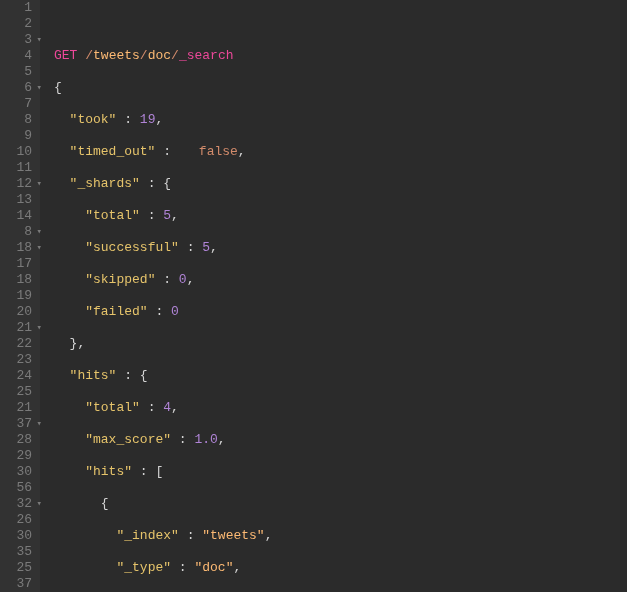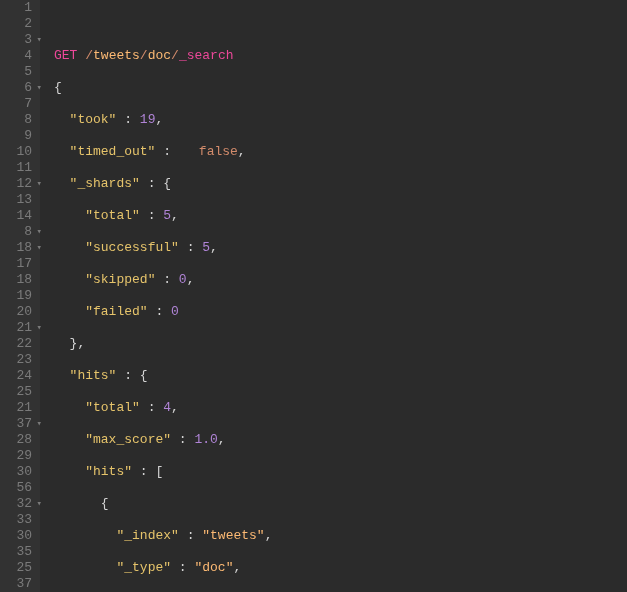--- a/index.html
+++ b/index.html
@@ -84,21 +84,21 @@
     <div class="ln">23</div>
     <div class="ln">24</div>
     <div class="ln">25</div>
     <div class="ln">21</div>
     <div class="ln fold">37</div>
     <div class="ln">28</div>
     <div class="ln">29</div>
     <div class="ln">30</div>
     <div class="ln">56</div>
     <div class="ln fold">32</div>
-    <div class="ln">33</div>
+    <div class="ln">26</div>
     <div class="ln">30</div>
     <div class="ln">35</div>
     <div class="ln">25</div>
     <div class="ln">37</div>
   </div>
 
   <div class="code">
 <div class="cl"></div>
 <div class="cl"><span class="kw">GET </span><span class="path1">/</span><span class="str">tweets</span><span class="path1">/</span><span class="str">doc</span><span class="path1">/</span><span class="kw">_search</span></div>
 <div class="cl"><span class="brace">{</span></div>

